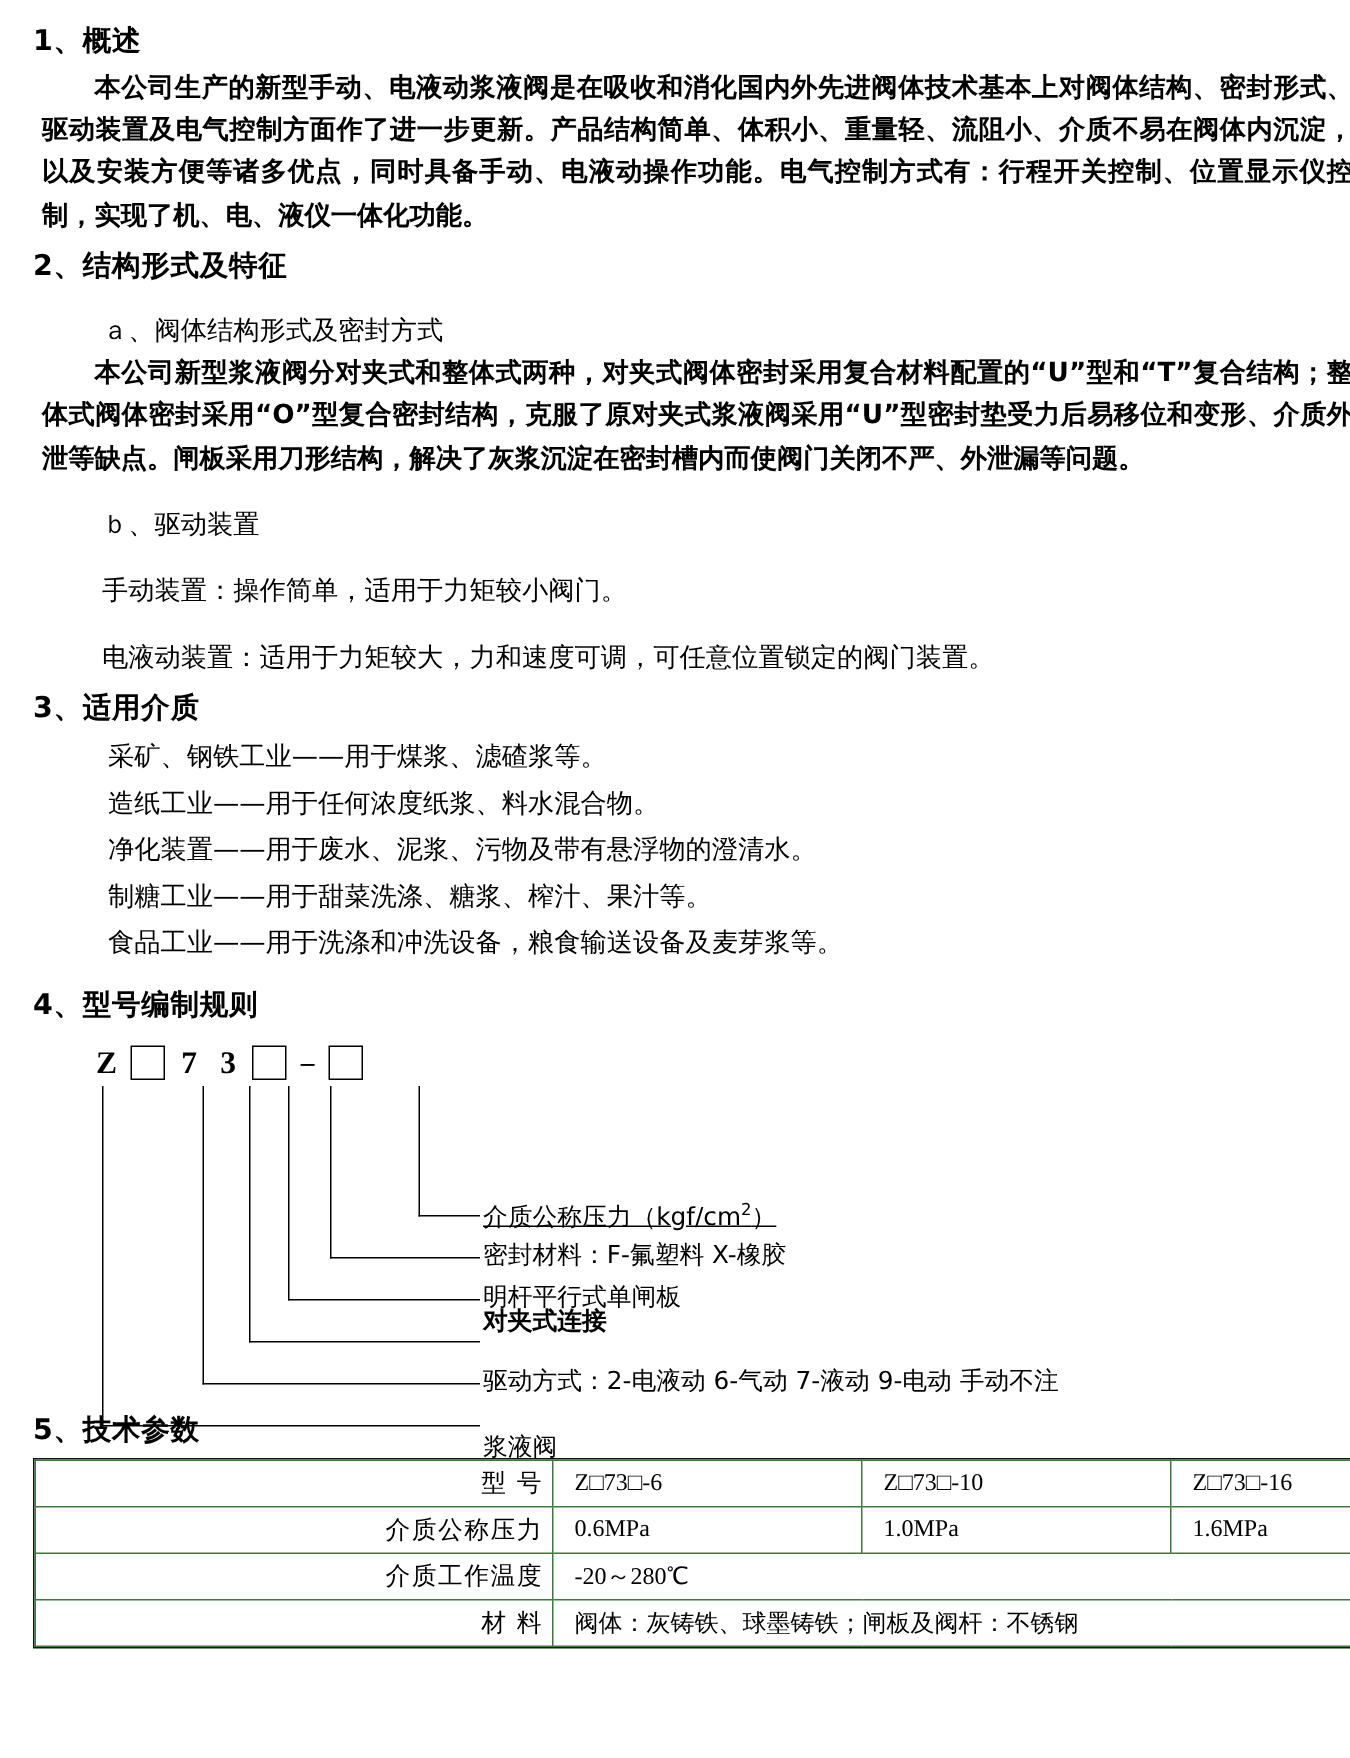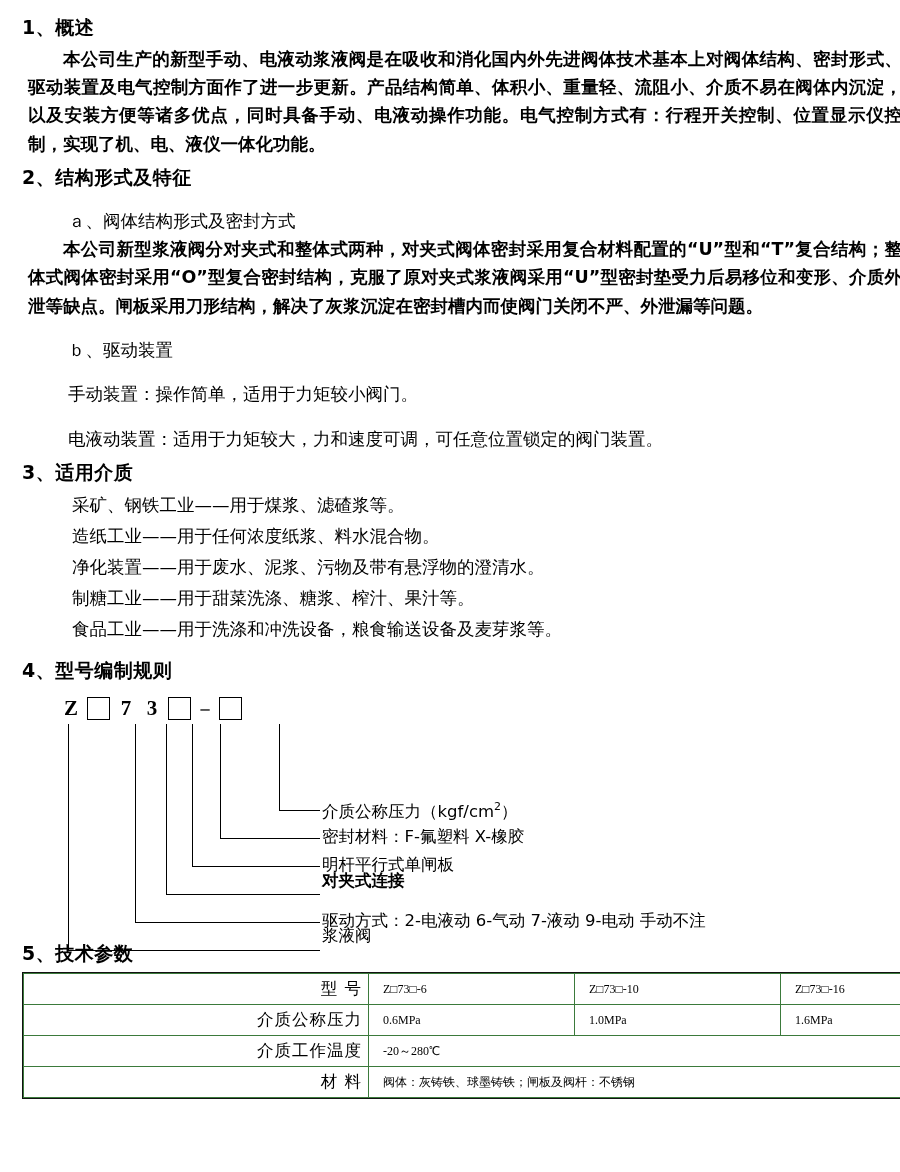--- a/index.html
+++ b/index.html
@@ -108,21 +108,21 @@
     margin: 6px 8px 0 8px;
     border: 1.5px solid #111;
   }
   table.spec {
     border-collapse: collapse;
     width: 100%;
     table-layout: fixed;
   }
   table.spec td {
     border: 1px solid #3b7a3b;
-    font-size: 12px;
+    font-size: 16px;
     height: 26px;
     padding: 2px 6px;
     font-family: "Liberation Serif", serif;
   }
   table.spec td.label {
     text-align: right;
     width: 332px;
     letter-spacing: 1px;
     font-family: "DejaVu Sans", "Liberation Sans", sans-serif;
     font-size: 16.5px;
@@ -178,38 +178,38 @@
       <span class="code-char">Z</span>
       <span class="code-box"></span>
       <span class="code-char">7</span>
       <span class="code-char">3</span>
       <span class="code-box"></span>
       <span class="code-dash">－</span>
       <span class="code-box"></span>
     </div>
 
     <div class="leader" style="left:257px; top:36px; width:40px; height:86px;"></div>
-    <div class="leader-label" style="left:300px; top:113px;">
+    <div class="leader-label" style="left:300px; top:113px;text-decoration:underline;">
       <span>介质公称压力（kgf/cm</span><sup>2</sup><span>）</span>
     </div>
 
     <div class="leader" style="left:198px; top:36px; width:99px; height:114px;"></div>
     <div class="leader-label" style="left:300px; top:141px;">密封材料：F-氟塑料 X-橡胶</div>
 
     <div class="leader" style="left:170px; top:36px; width:127px; height:142px;"></div>
     <div class="leader-label" style="left:300px; top:169px;">明杆平行式单闸板</div>
 
     <div class="leader" style="left:144px; top:36px; width:153px; height:170px;"></div>
     <div class="leader-label" style="left:300px; top:185px;font-weight:bold;">对夹式连接</div>
 
     <div class="leader" style="left:113px; top:36px; width:184px; height:198px;"></div>
     <div class="leader-label" style="left:300px; top:225px;">驱动方式：2-电液动 6-气动 7-液动 9-电动 手动不注</div>
 
     <div class="leader" style="left:46px; top:36px; width:251px; height:226px;"></div>
-    <div class="leader-label" style="left:300px; top:240px;">浆液阀</div>
+    <div class="leader-label" style="left:300px; top:269px;">浆液阀</div>
   </div>
 
   <div class="sec-head">5、技术参数</div>
 
   <div class="tbl-wrap">
     <table class="spec">
       <tbody>
           <tr>
         <td class="label spaced">型    号</td>
         <td class="val c1">Z□73□-6</td>

